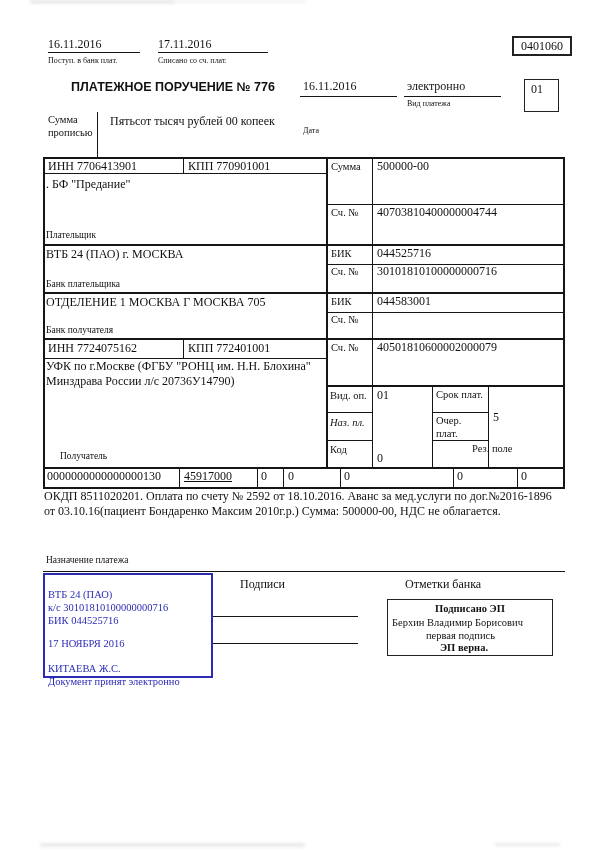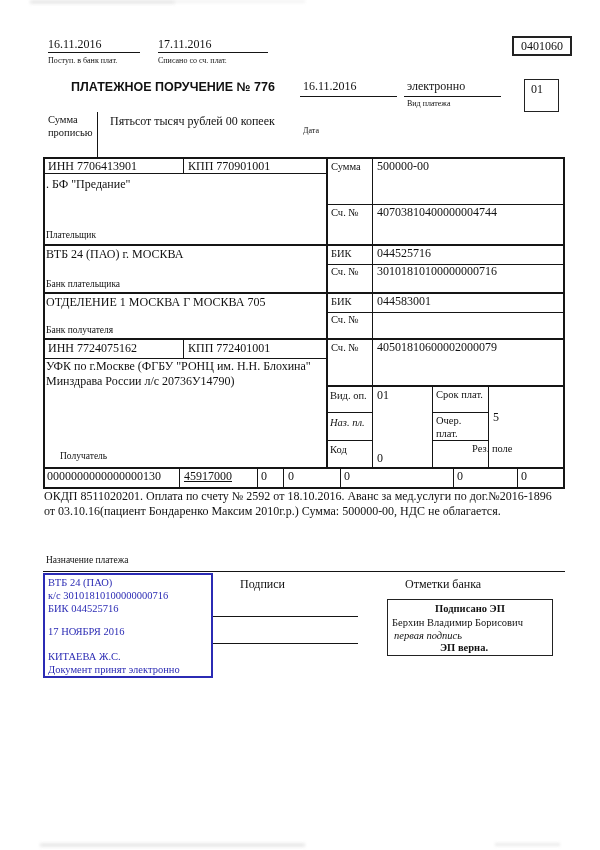--- a/index.html
+++ b/index.html
@@ -4,21 +4,21 @@
 <style>
   html,body{margin:0;padding:0;background:#fff;}
   .page{position:relative;width:600px;height:850px;background:#ffffff;overflow:hidden;
         font-family:"Liberation Serif","DejaVu Serif",serif;color:#111;}
   .t{position:absolute;font-size:12px;line-height:1.25;white-space:nowrap;}
   .cl{font-size:10.5px;}      
   .sm{font-size:9.5px;}       
   .tiny{font-size:8px;}       
   .wrap{white-space:normal;}
   .b{font-weight:bold;}
-  .i{font-style:italic;}
+  .i{margin-left:32px;}
   .sans{font-family:"Liberation Sans","DejaVu Sans",sans-serif;}
   .hl{position:absolute;height:1px;background:#151515;}
   .vl{position:absolute;width:1px;background:#151515;}
   .hk{height:2px;}            
   .vk{width:2px;}             
   .box{position:absolute;box-sizing:border-box;border:1.5px solid #222;}
   .blue{color:var(--stamp,#2b2bb4);}
   .stampbox{position:absolute;box-sizing:border-box;border:2px solid var(--stamp,#2b2bb4);}
   .artifact{position:absolute;background:#d9d9d9;filter:blur(1.5px);opacity:.55;}
 
@@ -84,21 +84,21 @@
   #n3{left:288px;top:469px;} #n4{left:344px;top:469px;} #n5{left:457px;top:469px;}
   #n6{left:521px;top:469px;}
 
   
   #purpose1{left:44px;top:489px;} #purpose2{left:44px;top:504px;}
   #purpose-label{left:46px;top:555px;}
   #h571{left:43px;top:571px;width:522px;}
 
   
   #stamp{left:43px;top:573px;width:170px;height:105px;}
-  .stamp-t{position:absolute;font-size:10.5px;white-space:nowrap;}
+  .stamp-t{position:absolute;font-size:10.5px;white-space:nowrap;margin-top:12px;}
   #st1{left:48px;top:577px;} #st2{left:48px;top:590px;} #st3{left:48px;top:603px;}
   #st4{left:48px;top:626px;} #st5{left:48px;top:651px;} #st6{left:48px;top:664px;}
 
   
   #sig-label{left:240px;top:577px;} #marks-label{left:405px;top:577px;}
   #sig-ln1{left:213px;top:616px;width:145px;} #sig-ln2{left:213px;top:643px;width:145px;}
   #esign{left:387px;top:599px;width:166px;height:57px;}
   #es-title{left:387px;top:602px;width:166px;text-align:center;font-size:10.5px;}
   #es-name{left:392px;top:616px;font-size:10.5px;}
   #es-note{left:394px;top:629px;font-size:10.5px;}

